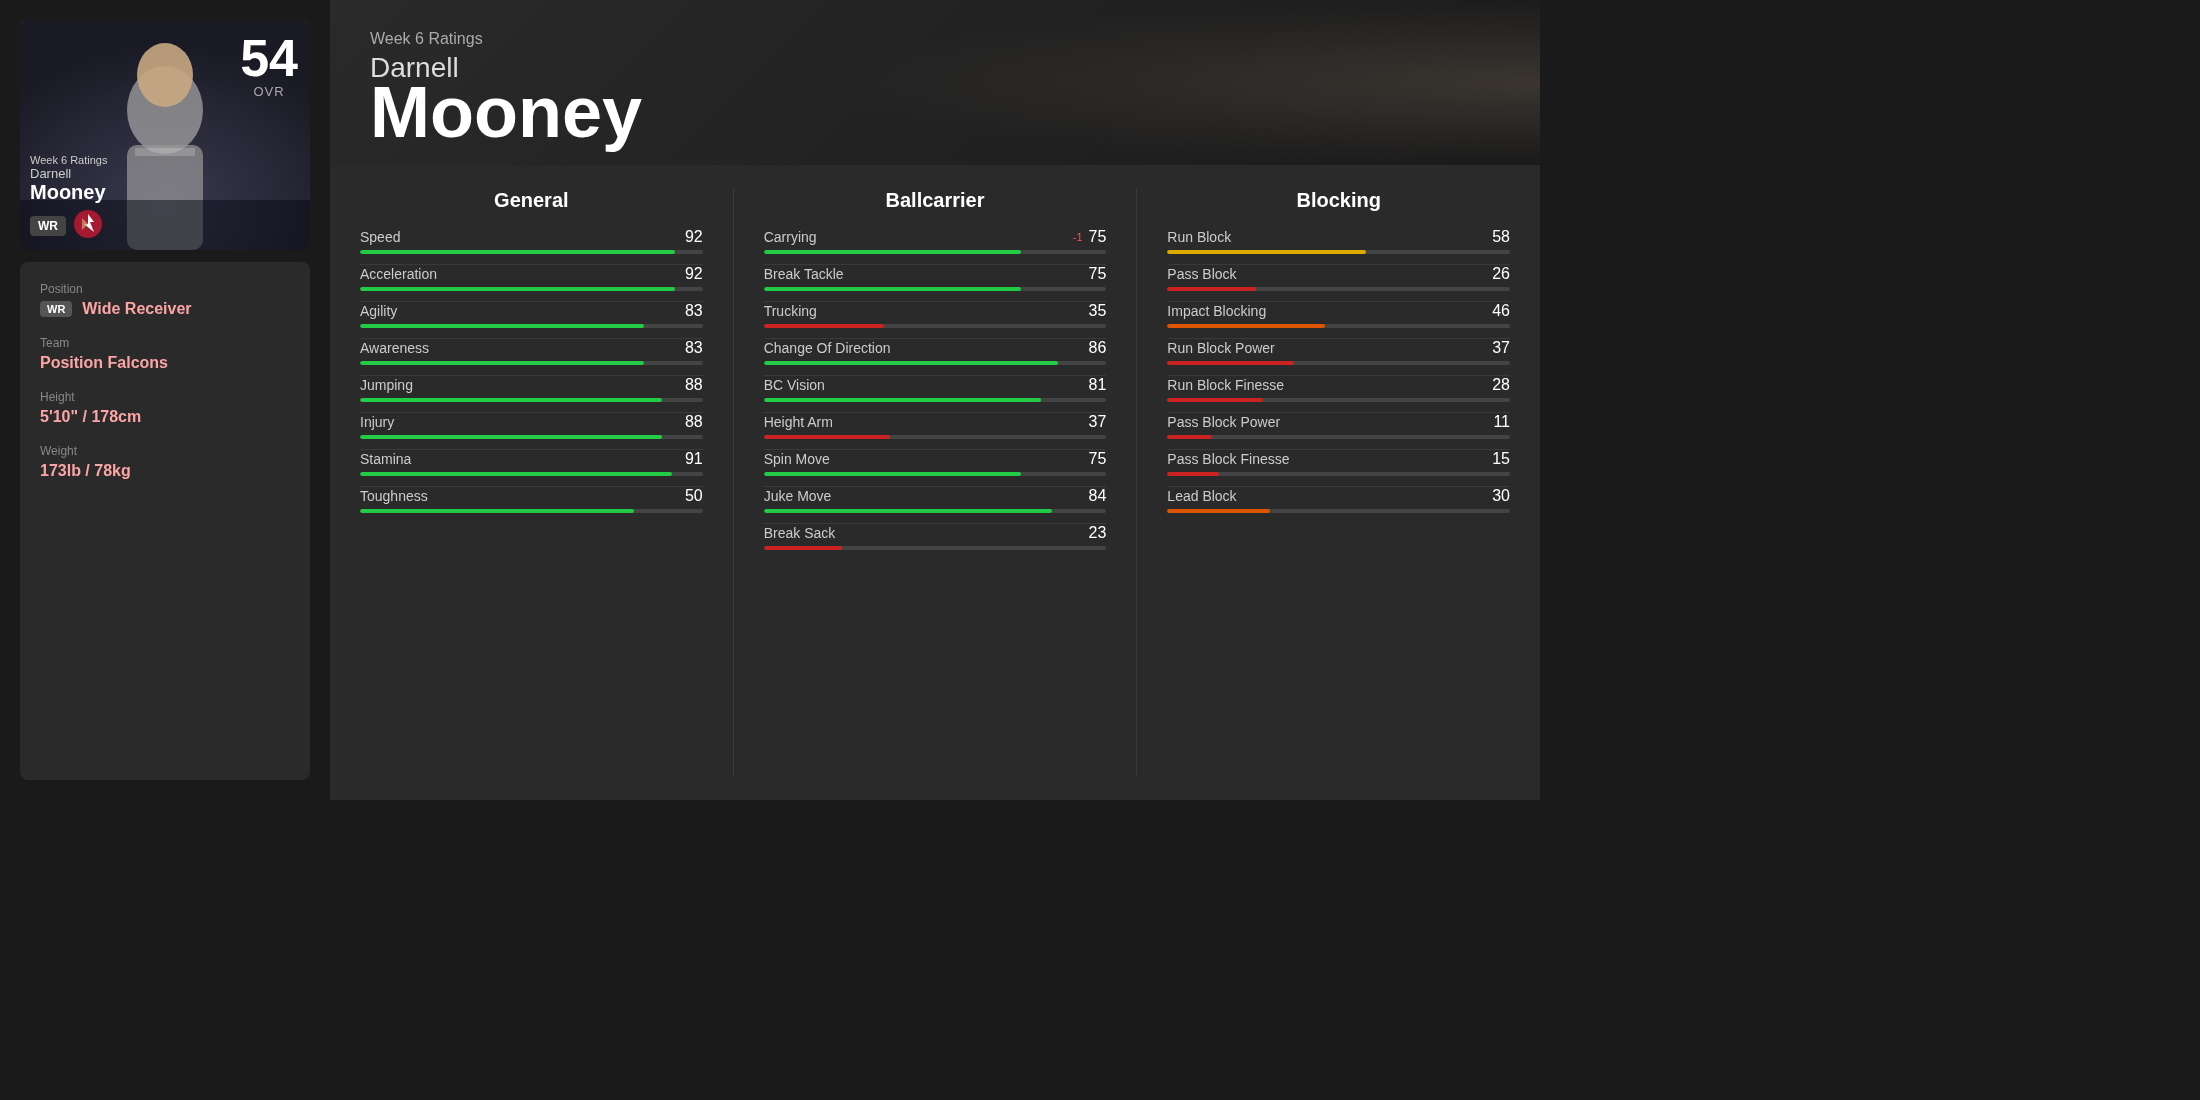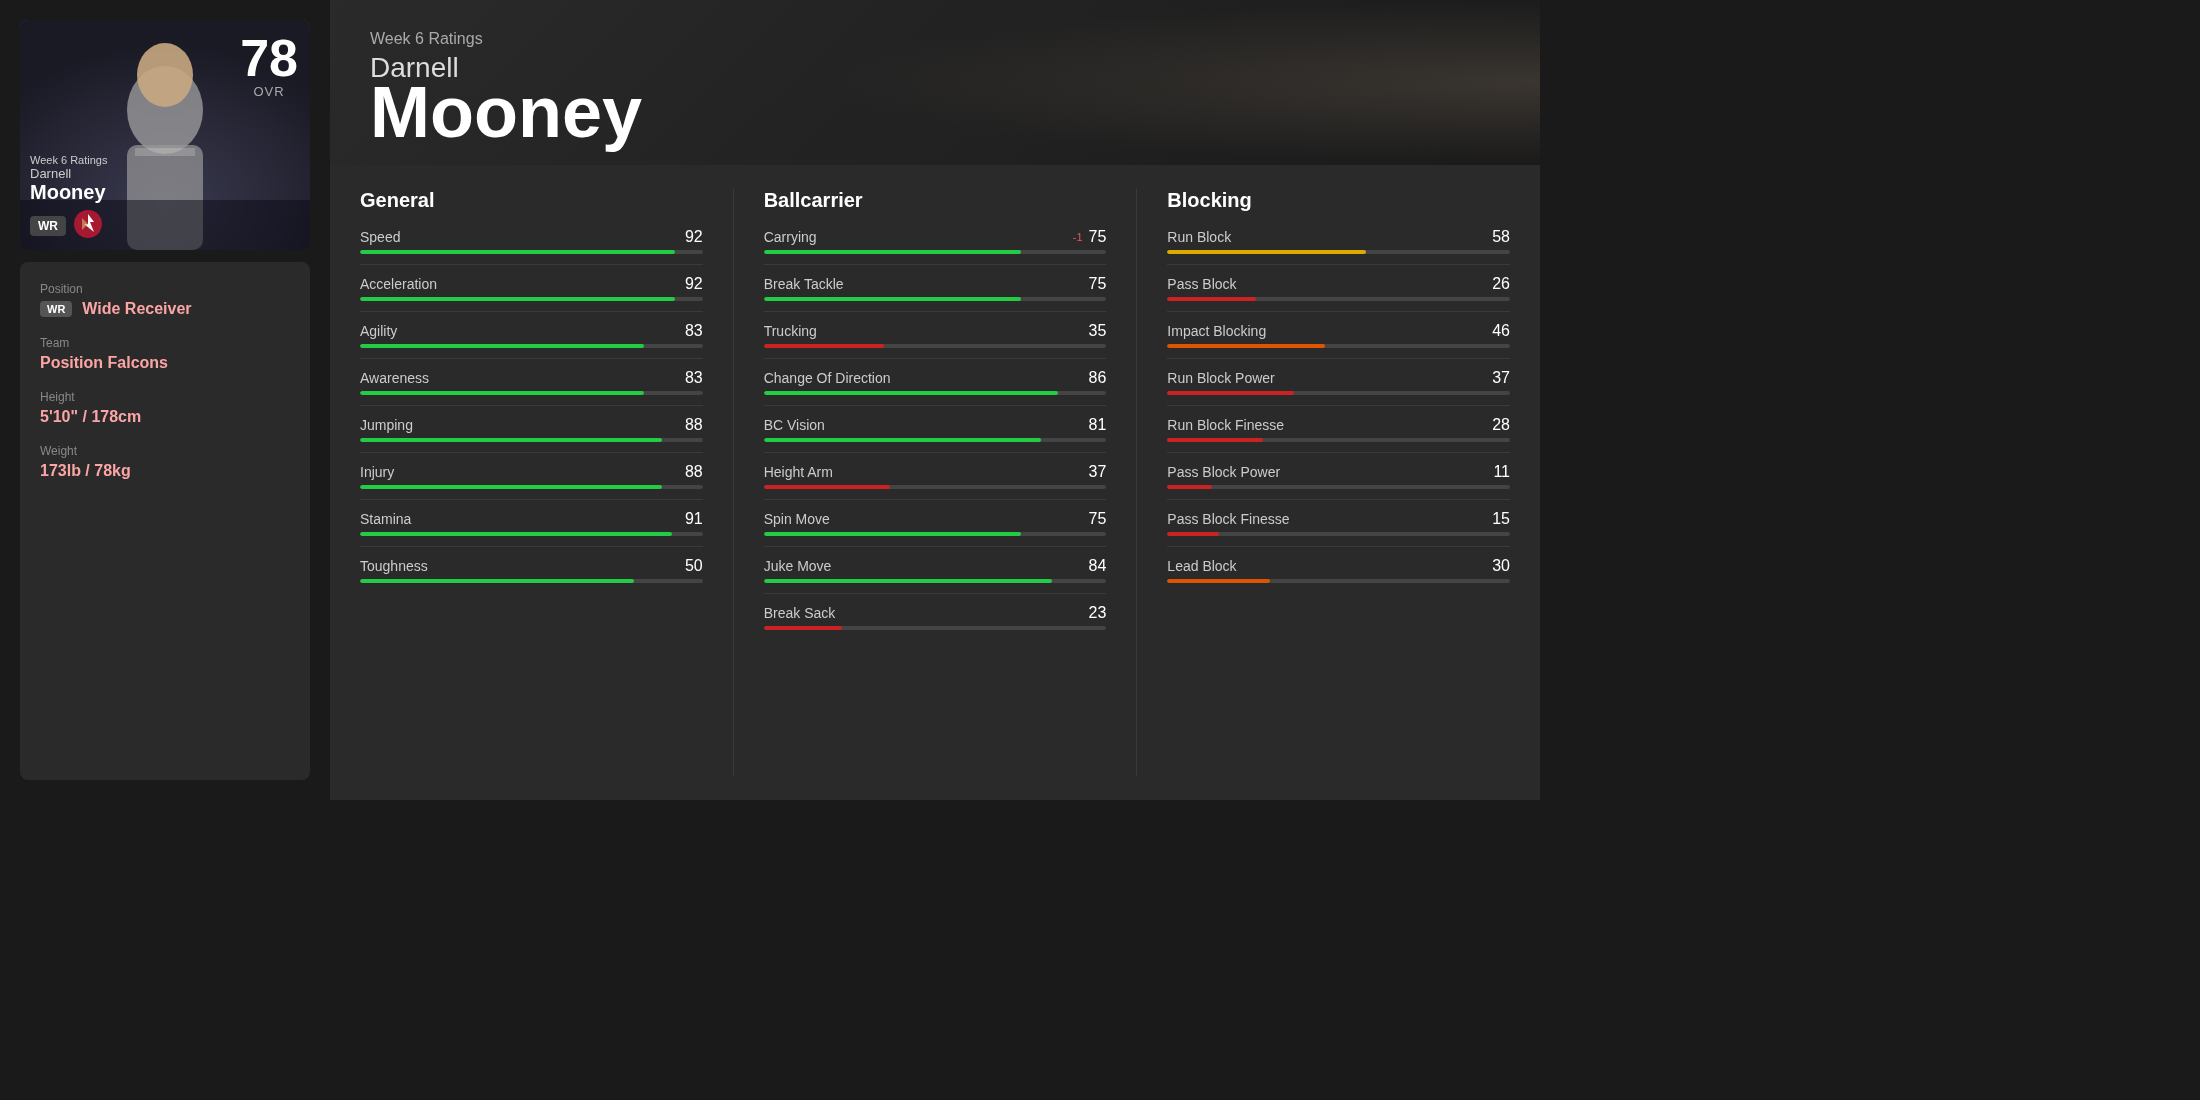--- a/index.html
+++ b/index.html
@@ -198,35 +198,36 @@
       margin-top: -4px;
     }
 
     
     .stats-area {
       display: flex;
       flex: 1;
       background: #2a2a2a;
       padding: 24px 30px;
       gap: 20px;
+      text-align: center;
     }
 
     .stats-column {
       flex: 1;
     }
 
     .stats-category-title {
       font-size: 20px;
       font-weight: 700;
       color: #fff;
       margin-bottom: 16px;
     }
 
     .stat-row {
-      margin-bottom: 10px;
+      margin-bottom: 0;
       padding-bottom: 10px;
       border-bottom: 1px solid #3a3a3a;
     }
 
     .stat-row:last-child {
       border-bottom: none;
     }
 
     .stat-header {
       display: flex;
@@ -301,21 +302,21 @@
 
           <ellipse cx="145" cy="55" rx="28" ry="32" fill="#c8a882" opacity="0.9"></ellipse>
 
           <rect x="115" y="128" width="60" height="8" fill="#fff" opacity="0.2"></rect>
 
           <rect x="0" y="180" width="290" height="50" fill="#0a0a15" opacity="0.5"></rect>
         </svg>
       </div>
 
       <div class="ovr-badge">
-        <div class="ovr-number">78</div>
+        <div class="ovr-number">54</div>
         <div class="ovr-label">OVR</div>
       </div>
 
       <div class="card-footer">
         <div class="card-week-label">Week 6 Ratings</div>
         <div class="card-player-first">Darnell</div>
         <div class="card-player-last">Mooney</div>
         <div class="card-badges">
           <div class="position-badge">WR</div>
           <div class="falcons-logo">

